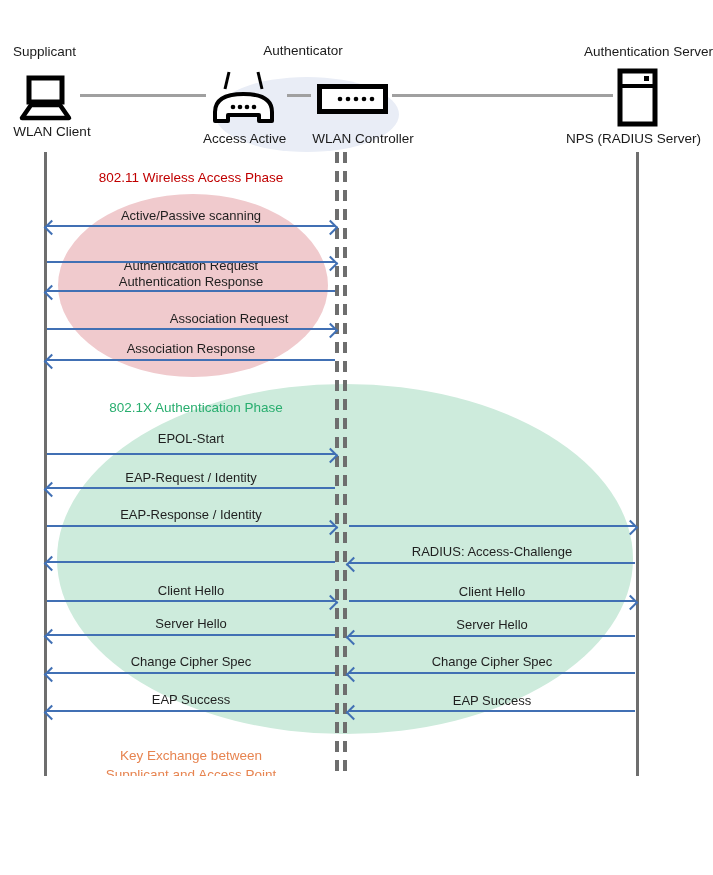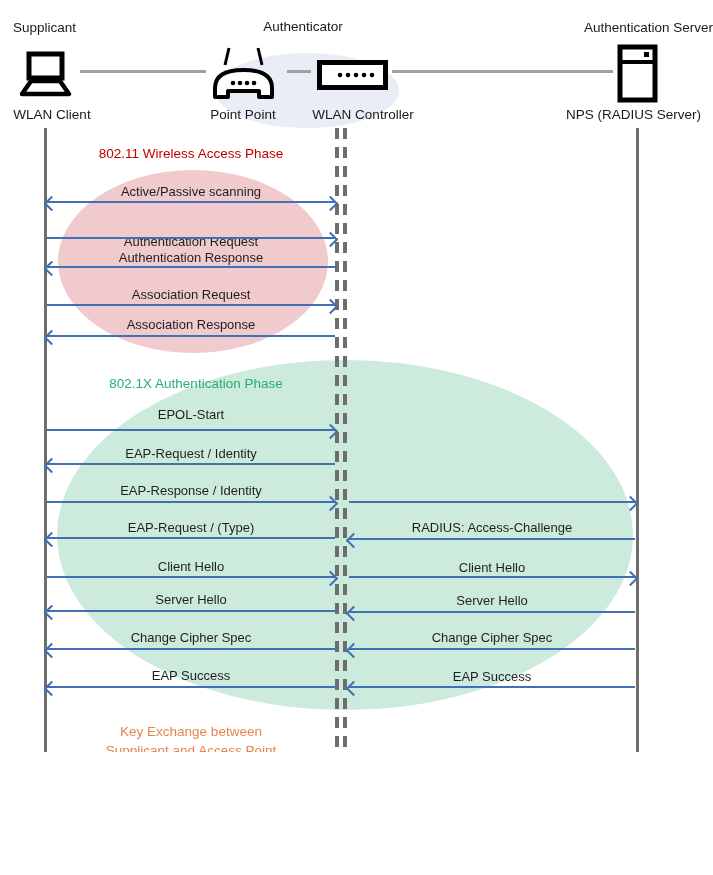--- a/index.html
+++ b/index.html
@@ -1,18 +1,18 @@
 <!DOCTYPE html>
 <html style="--arrow: #4170B4; --lifeline_gray: #6E6E6E; --connector_gray: #A0A0A0; --text: #1F1F1F; --authenticator_fill: #E9EDF6; --phase1-title: #C00000; --phase1-fill: #F0CACD; --phase2-title: #29AE6F; --phase2-fill: #CDEBDC; --phase3-title: #E78450; --phase3-fill: #FCEBC4;"><head>
 <meta charset="utf-8">
 <style>
   html,body{margin:0;padding:0;background:#fff;}
   .canvas{
     position:relative;width:713px;height:752px;background:#fff;overflow:hidden;
-    font-family:"Liberation Sans",sans-serif;color:var(--text,#1f1f1f);
+    font-family:"Liberation Sans",sans-serif;color:var(--text,#1f1f1f);margin-top:24px;
   }
   
   .role{position:absolute;font-size:13.5px;color:#1a1a1a;white-space:nowrap;}
   .role.center{text-align:center;}
   .dev{position:absolute;font-size:13.5px;color:#1a1a1a;text-align:center;white-space:nowrap;z-index:3;}
   .icon{position:absolute;z-index:2;}
   .hline{position:absolute;top:70px;height:3px;background:var(--connector_gray,#a0a0a0);z-index:1;}
   .auth-ellipse{position:absolute;left:215px;top:53px;width:184px;height:75px;border-radius:50%;
     background:var(--authenticator_fill,#E9EDF6);z-index:0;}
   
@@ -89,22 +89,22 @@
     </svg>
   </div>
   <div class="icon" style="left:617px;top:44px;">
     <svg width="41" height="59" viewBox="0 0 41 59">
       <rect x="3" y="3" width="35" height="53" fill="#fff" stroke="#000" stroke-width="5"></rect>
       <line x1="4" y1="18" x2="37" y2="18" stroke="#000" stroke-width="4"></line>
       <rect x="27" y="8" width="5" height="5" fill="#000"></rect>
     </svg>
   </div>
 
-  <div class="dev" style="left:9px;width:86px;top:107px;">WLAN Client</div>
-  <div class="dev" style="left:203px;width:80px;top:107px;">Point Point</div>
+  <div class="dev" style="left:9px;width:86px;top:100px;">WLAN Client</div>
+  <div class="dev" style="left:203px;width:80px;top:107px;">Access Active</div>
   <div class="dev" style="left:309px;width:108px;top:107px;">WLAN Controller</div>
   <div class="dev" style="left:562px;width:143px;top:107px;">NPS (RADIUS Server)</div>
 
   <div class="ll" style="left:44px;height:730px;"></div>
   <div class="dashline" style="left:335px;"></div>
   <div class="dashline" style="left:343px;"></div>
   <div class="ll" style="left:636px;height:727px;"></div>
 
   <div class="pe p1"></div>
   <div class="pe p2"></div>
@@ -119,36 +119,35 @@
 
   <div class="mlabel lcol" style="top:183px;">Active/Passive scanning</div>
   <div class="arr lcol both" style="top:201px;"></div>
 
   <div class="mlabel lcol" style="top:233px;">Authentication Request</div>
   <div class="arr lcol right" style="top:237px;"></div>
 
   <div class="mlabel lcol" style="top:249px;">Authentication Response</div>
   <div class="arr lcol left" style="top:266px;"></div>
 
-  <div class="mlabel lcol" style="top:286px;">Association Request</div>
+  <div class="mlabel lcol" style="top:286px;padding-left:38px;">Association Request</div>
   <div class="arr lcol right" style="top:304px;"></div>
 
   <div class="mlabel lcol" style="top:316px;">Association Response</div>
   <div class="arr lcol left" style="top:335px;"></div>
 
   <div class="mlabel lcol" style="top:406px;">EPOL-Start</div>
   <div class="arr lcol right" style="top:429px;"></div>
 
   <div class="mlabel lcol" style="top:445px;">EAP-Request / Identity</div>
   <div class="arr lcol left" style="top:463px;"></div>
 
   <div class="mlabel lcol" style="top:482px;">EAP-Response / Identity</div>
   <div class="arr lcol right" style="top:501px;"></div>
 
-  <div class="mlabel lcol" style="top:519px;">EAP-Request / (Type)</div>
   <div class="arr lcol left" style="top:537px;"></div>
 
   <div class="mlabel lcol" style="top:558px;">Client Hello</div>
   <div class="arr lcol right" style="top:576px;"></div>
 
   <div class="mlabel lcol" style="top:591px;">Server Hello</div>
   <div class="arr lcol left" style="top:610px;"></div>
 
   <div class="mlabel lcol" style="top:629px;">Change Cipher Spec</div>
   <div class="arr lcol left" style="top:648px;"></div>

